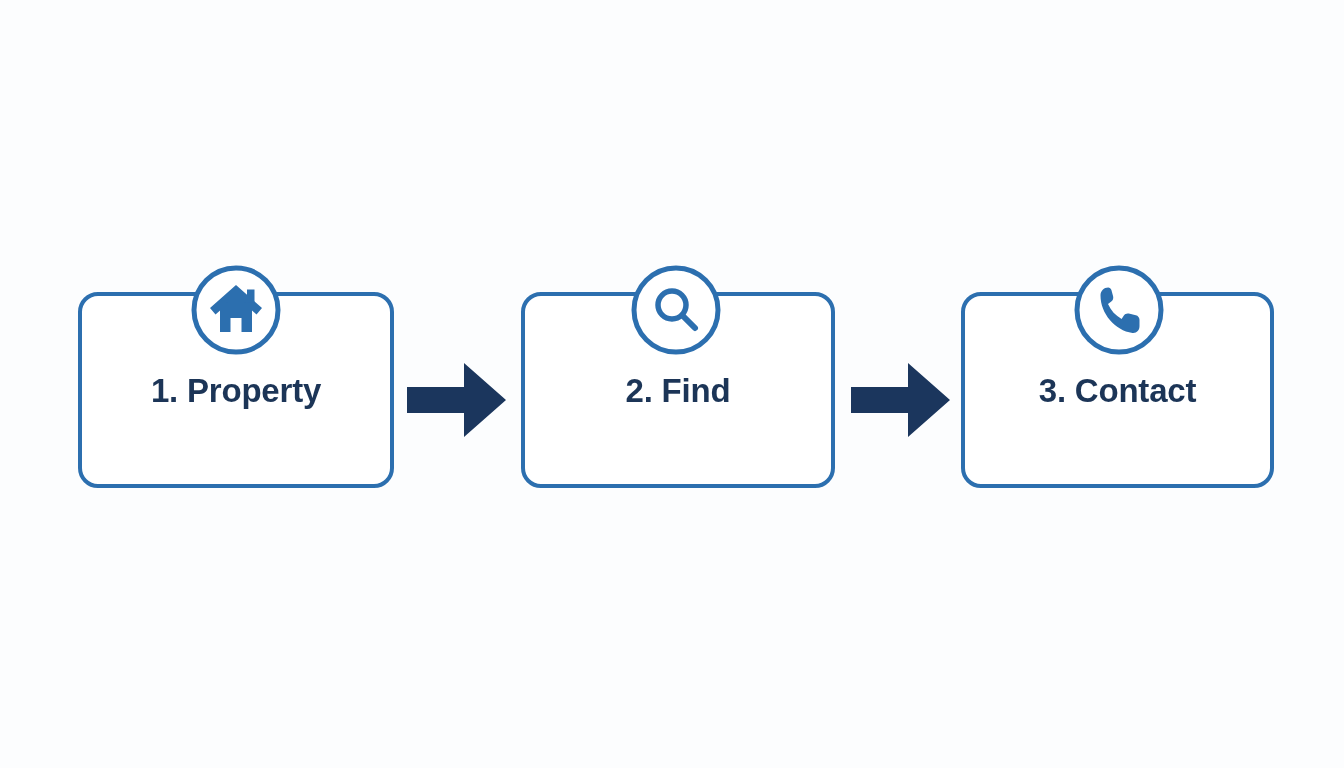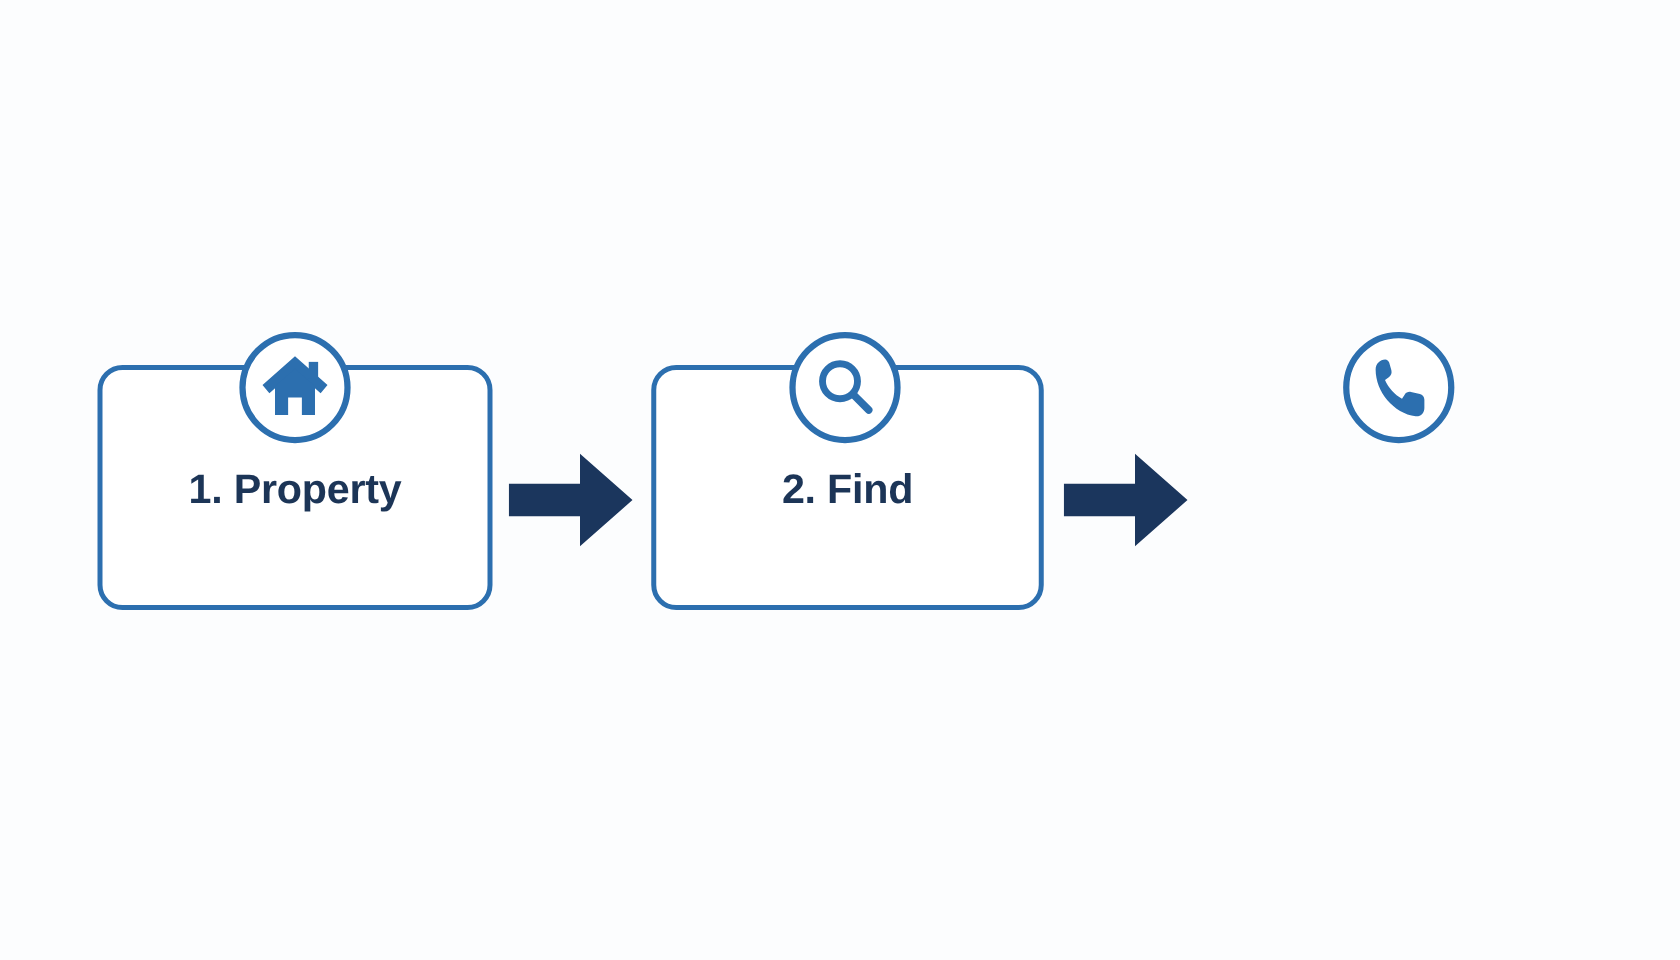--- a/index.html
+++ b/index.html
@@ -86,20 +86,23 @@
 <div id="flow-canvas">
 
   <div class="step-card card-1">
     <span class="step-label">1. Property</span>
   </div>
 
   <div class="step-card card-2">
     <span class="step-label">2. Find</span>
   </div>
 
+  <div class="step-card card-3">
+    <span class="step-label">3. Contact</span>
+  </div>
 
   <div class="connector-arrow arrow-1">
     <svg viewBox="0 0 100 76" xmlns="http://www.w3.org/2000/svg">
       <path d="M0 25 L57 25 L57 1 L99 38 L57 75 L57 51 L0 51 Z" fill="#1b365d"></path>
     </svg>
   </div>
 
   <div class="connector-arrow arrow-2">
     <svg viewBox="0 0 100 76" xmlns="http://www.w3.org/2000/svg">
       <path d="M0 25 L57 25 L57 1 L99 38 L57 75 L57 51 L0 51 Z" fill="#1b365d"></path>

